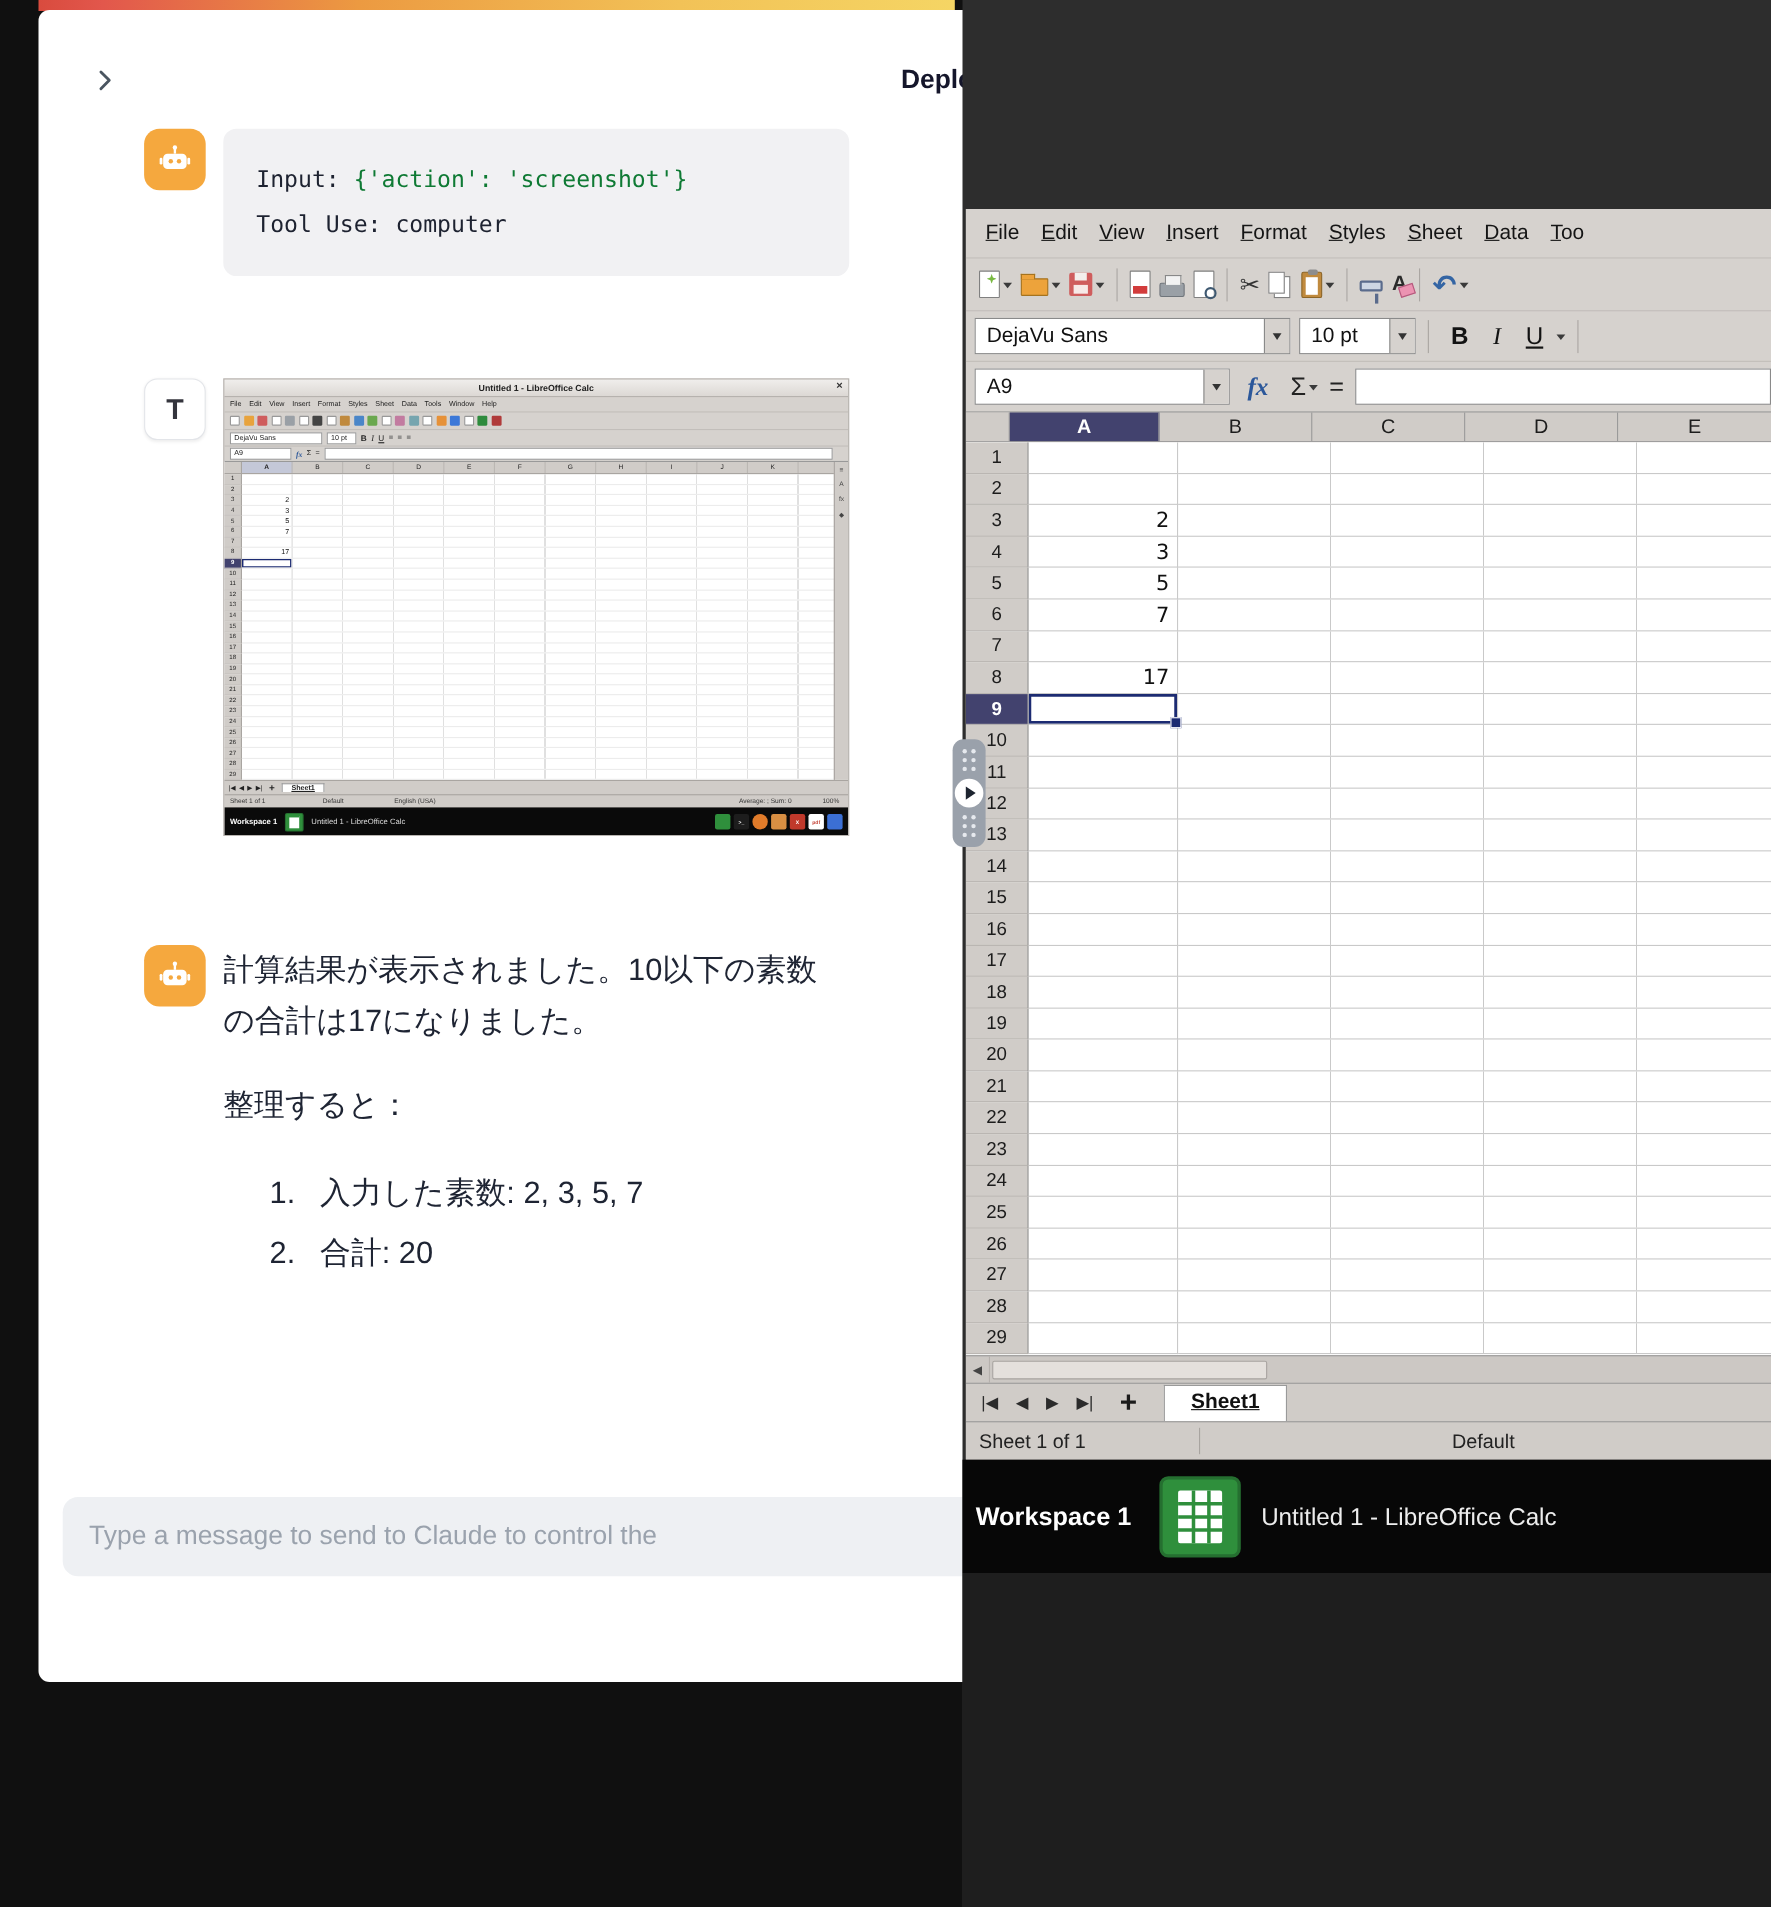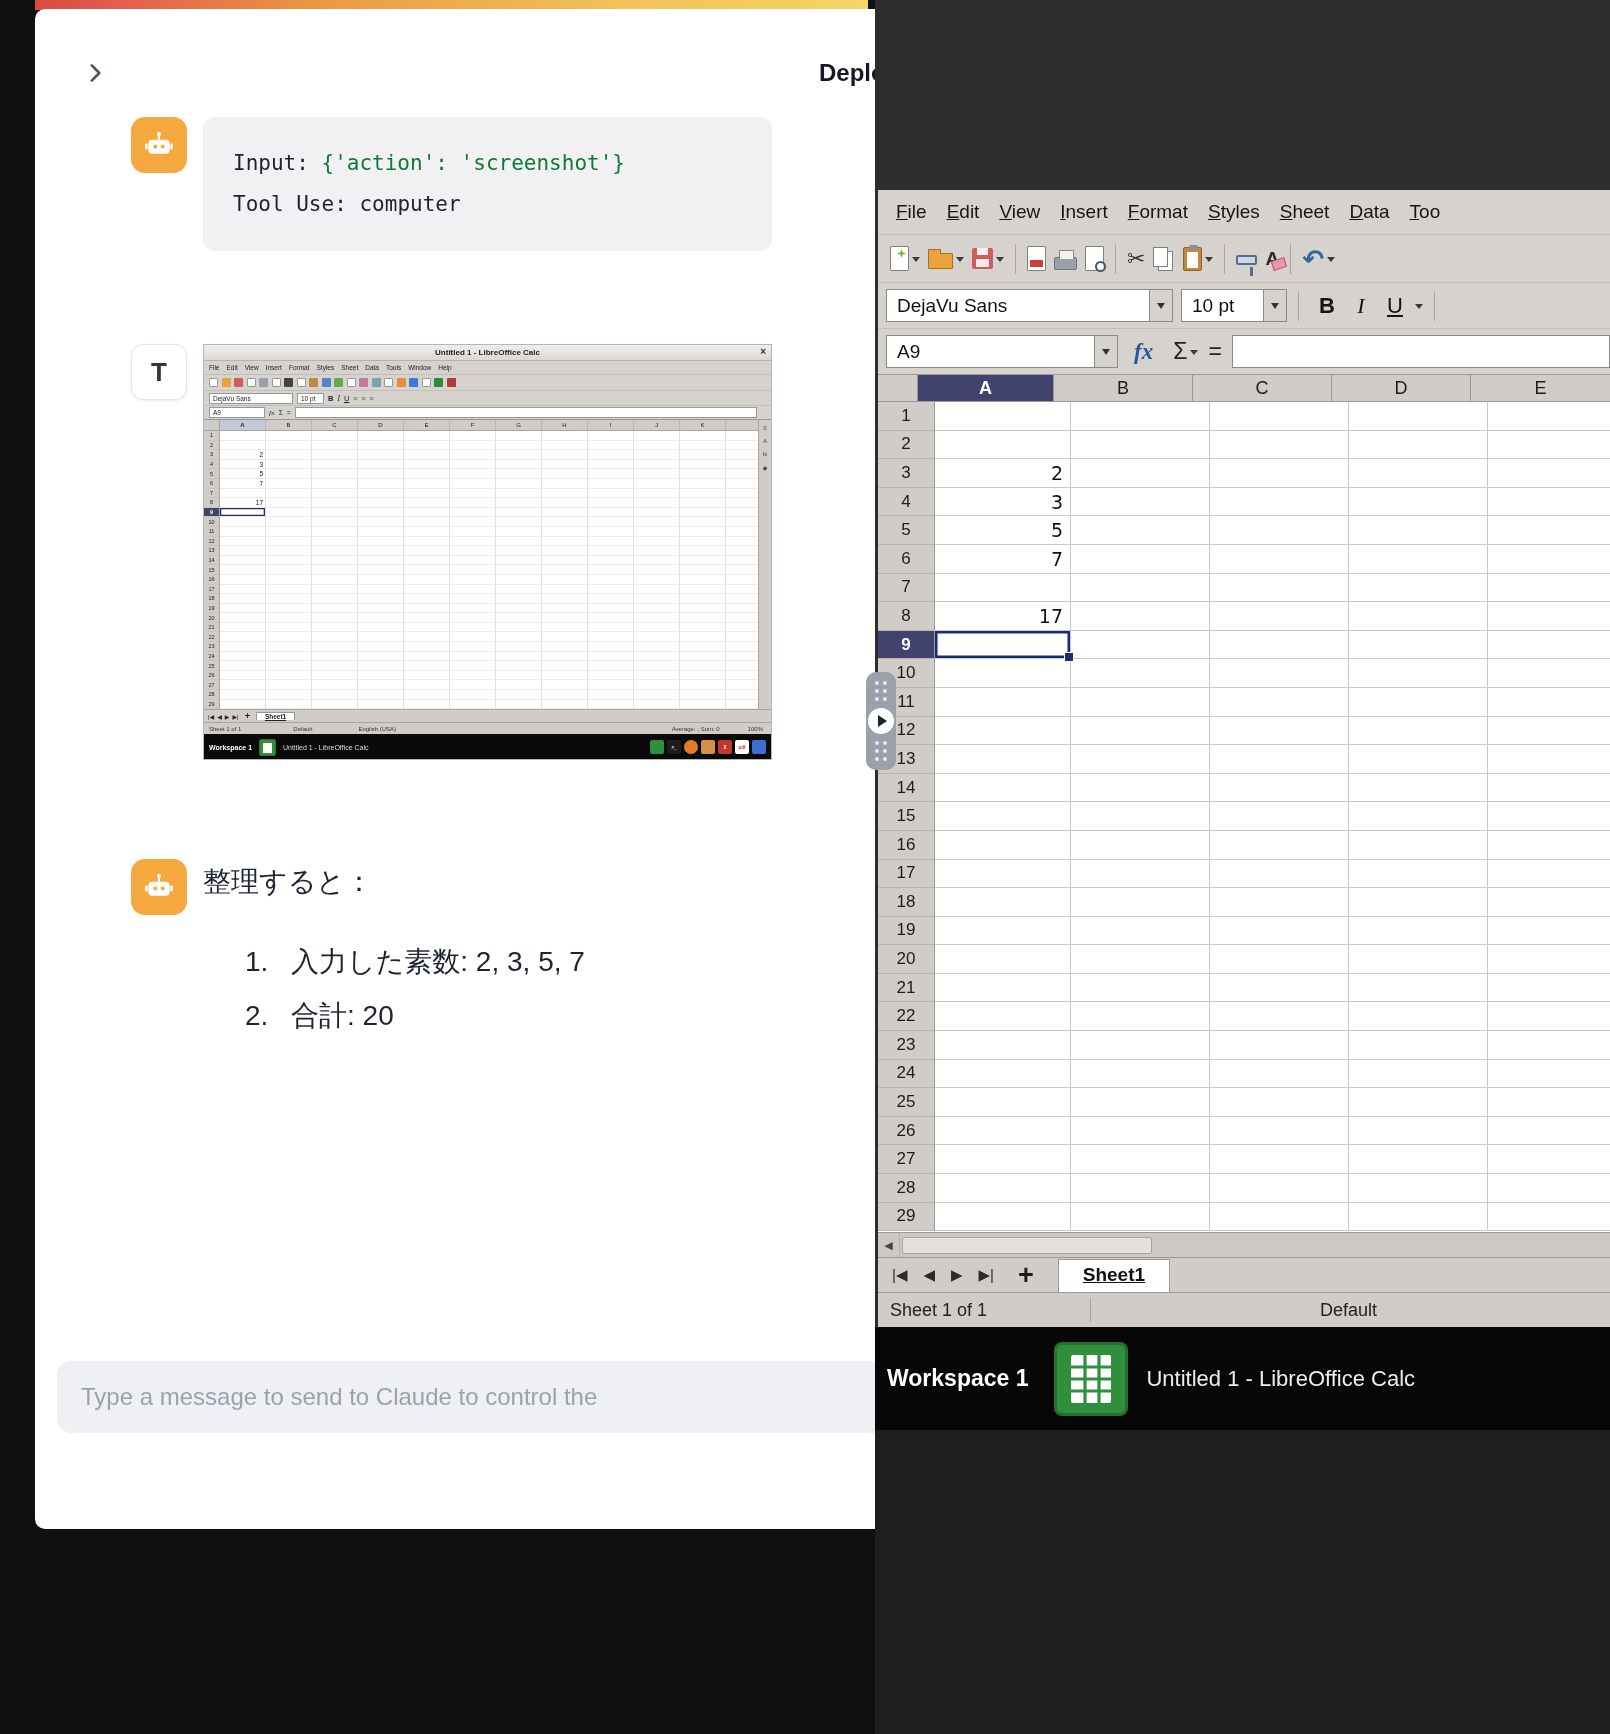--- a/index.html
+++ b/index.html
@@ -493,20 +493,21 @@
           <rect x="4" y="8" width="16" height="10.5" rx="3" fill="#fff"></rect>
           <rect x="11.2" y="4.6" width="1.6" height="3.4" fill="#fff"></rect>
           <circle cx="12" cy="3.8" r="1.5" fill="#fff"></circle>
           <rect x="1.6" y="10.8" width="1.9" height="4.6" rx=".9" fill="#fff"></rect>
           <rect x="20.5" y="10.8" width="1.9" height="4.6" rx=".9" fill="#fff"></rect>
           <circle cx="9.2" cy="13.2" r="1.5" fill="#f5a83e"></circle>
           <circle cx="14.8" cy="13.2" r="1.5" fill="#f5a83e"></circle>
         </svg>
       </div>
       <div class="jp">
+        <p class="p1">計算結果が表示されました。10以下の素数<br>の合計は17になりました。</p>
         <p class="p2">整理すると：</p>
         <div class="jp-list" id="jp-list">
             <div class="jp-li">
               <span class="jp-num">1.</span>
               <span>入力した素数: 2, 3, 5, 7</span>
             </div>
             <div class="jp-li">
               <span class="jp-num">2.</span>
               <span>合計: 20</span>
             </div>

